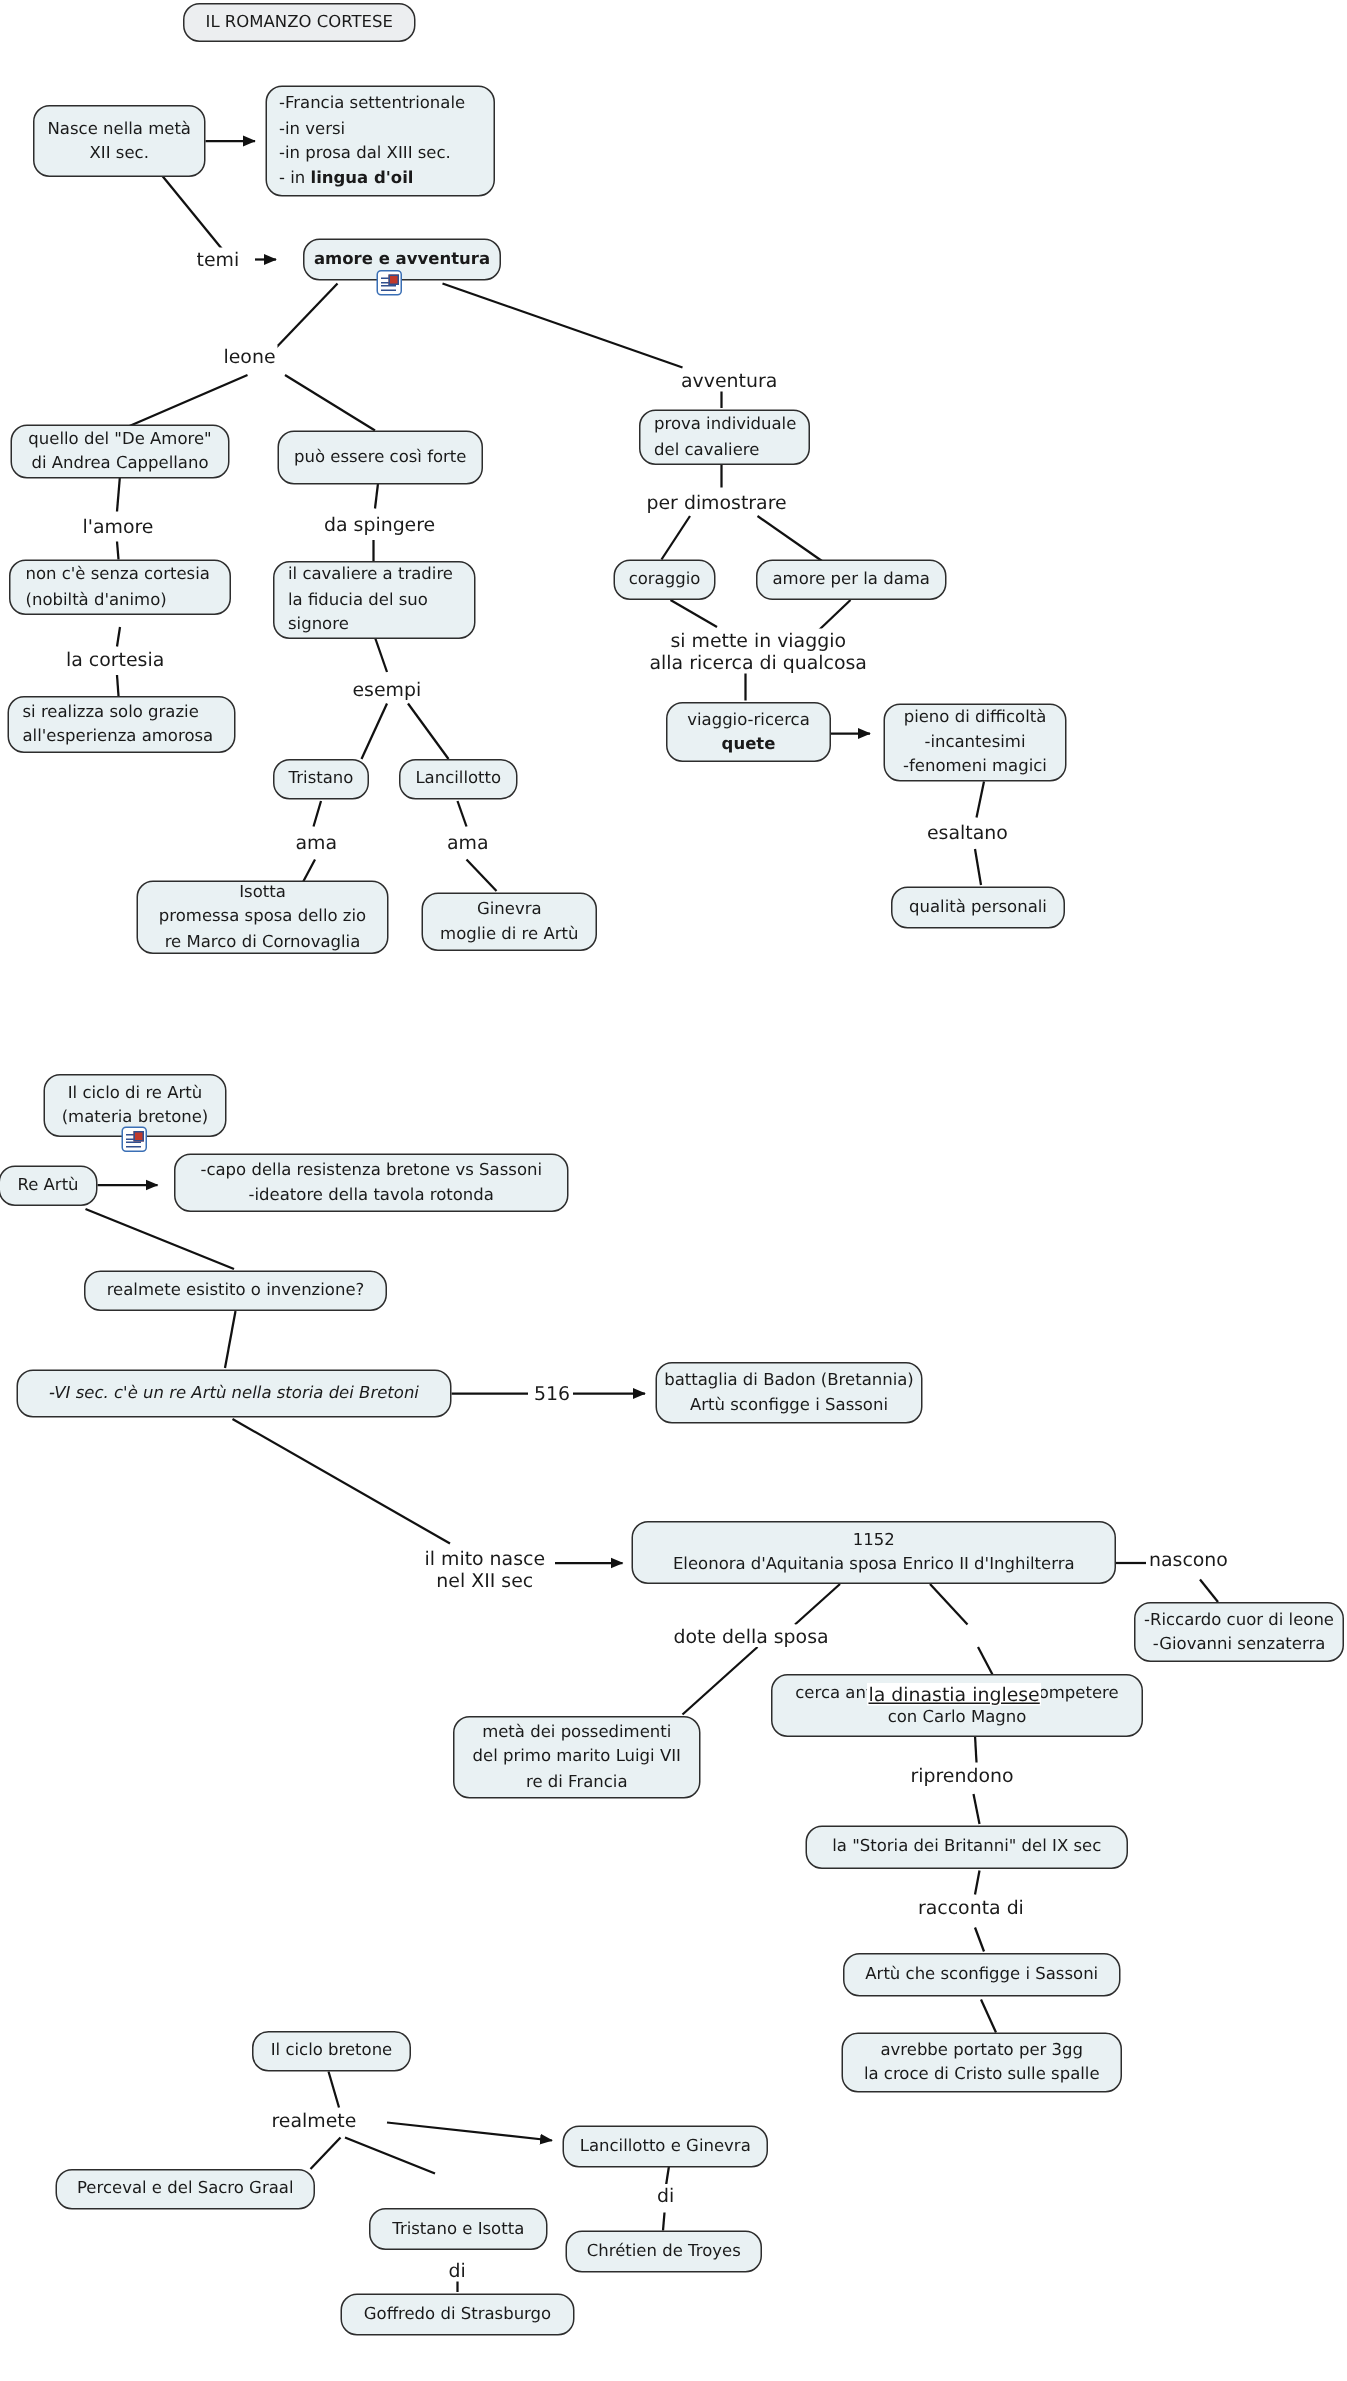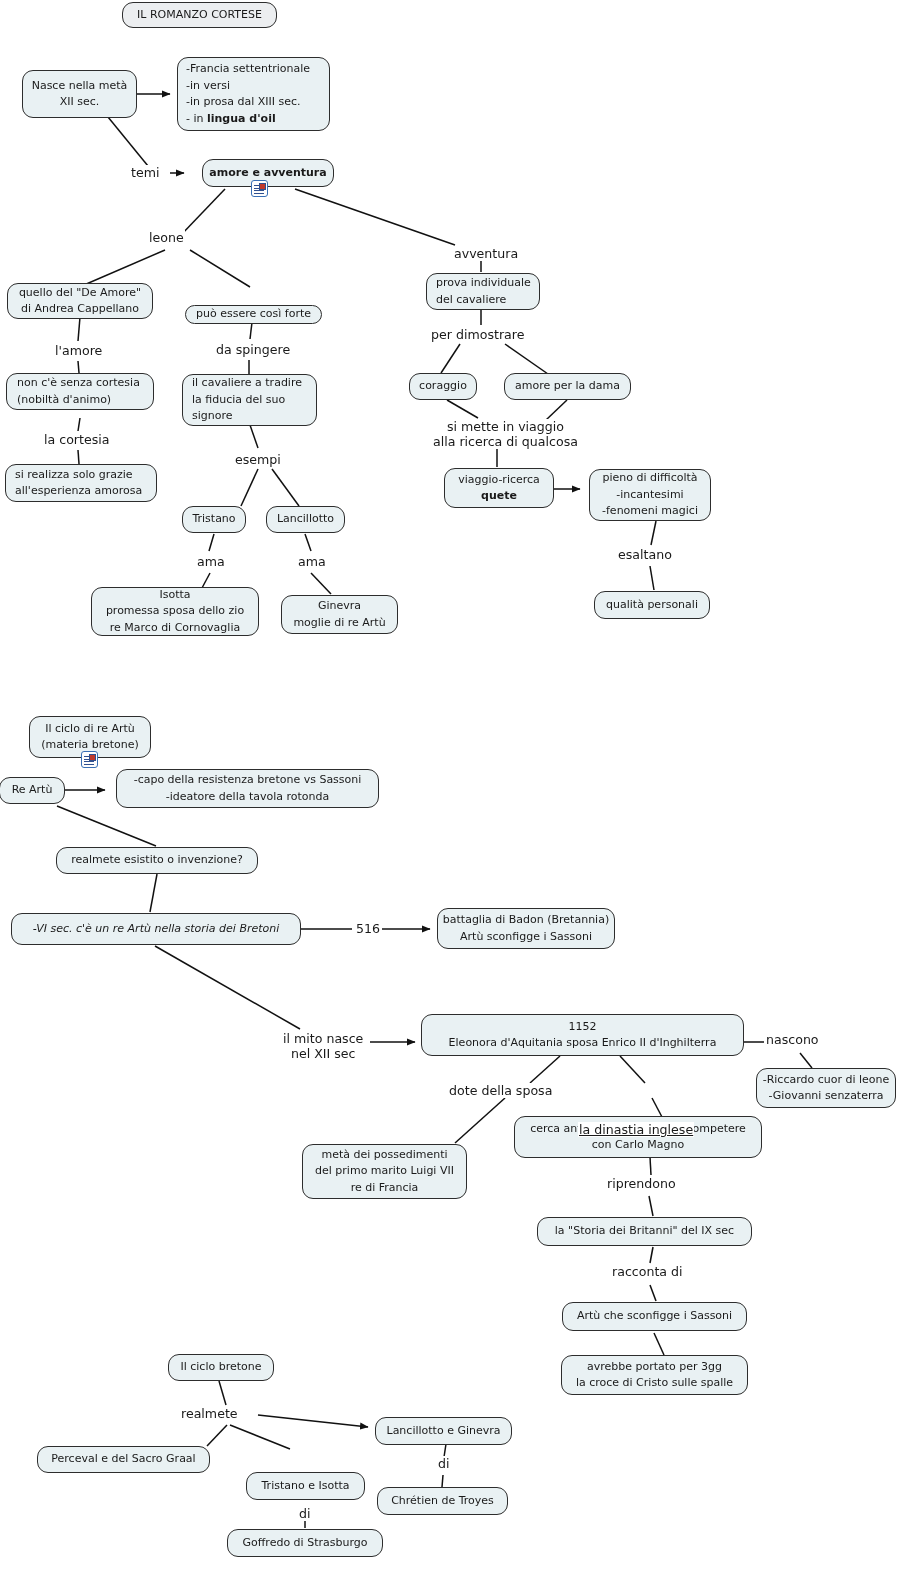--- a/index.html
+++ b/index.html
@@ -149,21 +149,21 @@
     <div class="ln" style="top:3.5px;width:6px;"></div>
     <div class="ln" style="top:6.5px;width:10px;"></div>
     <div class="ln" style="top:9px;width:10px;"></div>
     <div class="ln" style="top:11.5px;width:10px;"></div>
     <div class="thumb"></div>
   </div>
 
   <div class="node" style="left:7px;top:283px;width:146px;height:36px;">quello del "De Amore"
 di Andrea Cappellano</div>
 
-  <div class="node" style="left:185px;top:305px;width:137px;height:19px;">può essere così forte</div>
+  <div class="node" style="left:185px;top:287px;width:137px;height:36px;">può essere così forte</div>
 
   <div class="node left" style="left:6px;top:373px;width:148px;height:37px;text-align:left;padding-left:10px;">non c'è senza cortesia
 (nobiltà d'animo)</div>
 
   <div class="node left" style="left:182px;top:374px;width:135px;height:52px;text-align:left;padding-left:9px;">il cavaliere a tradire
 la fiducia del suo
 signore</div>
 
   <div class="node left" style="left:5px;top:464px;width:152px;height:38px;text-align:left;padding-left:9px;">si realizza solo grazie
 all'esperienza amorosa</div>

